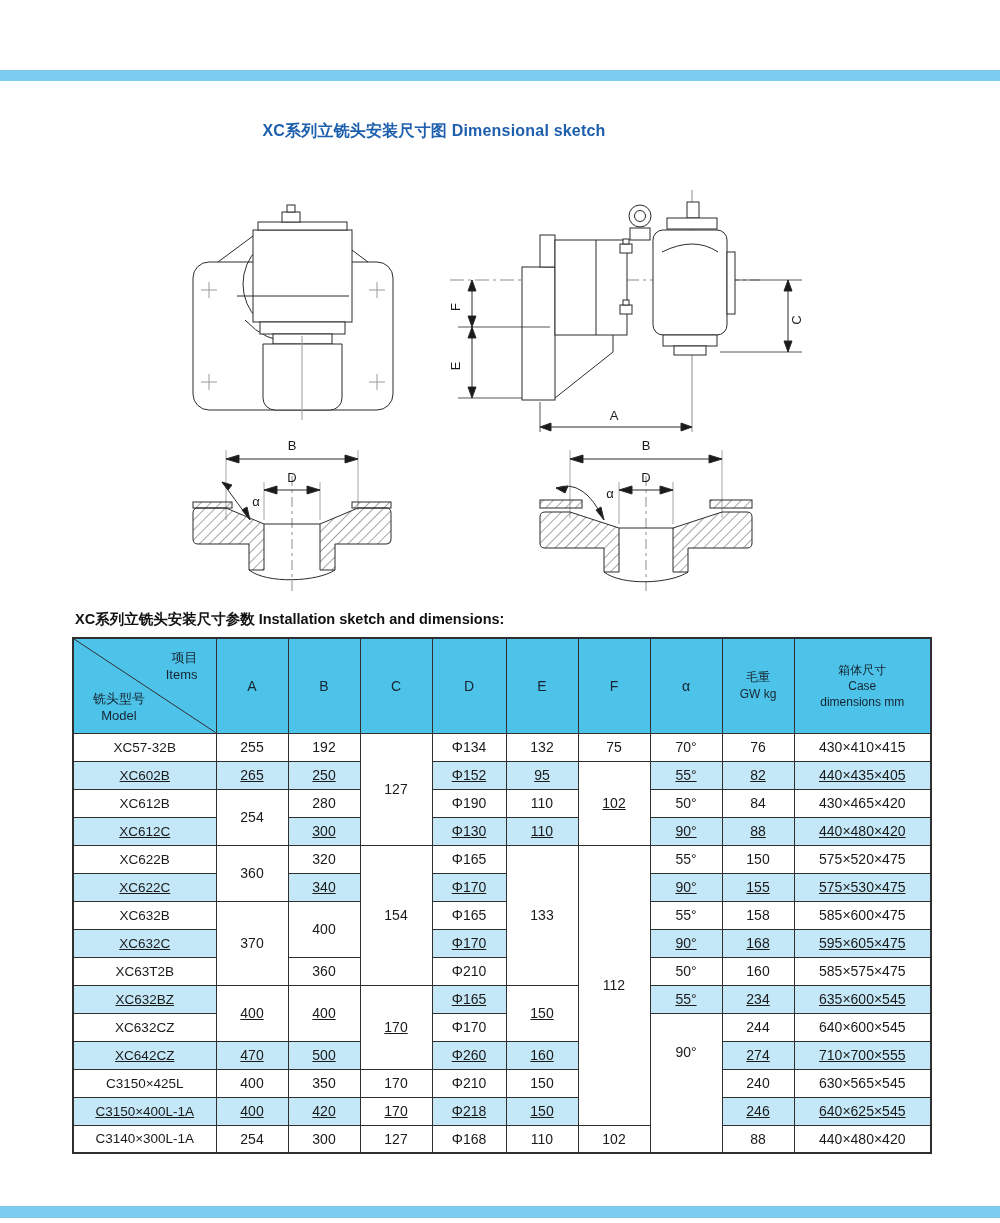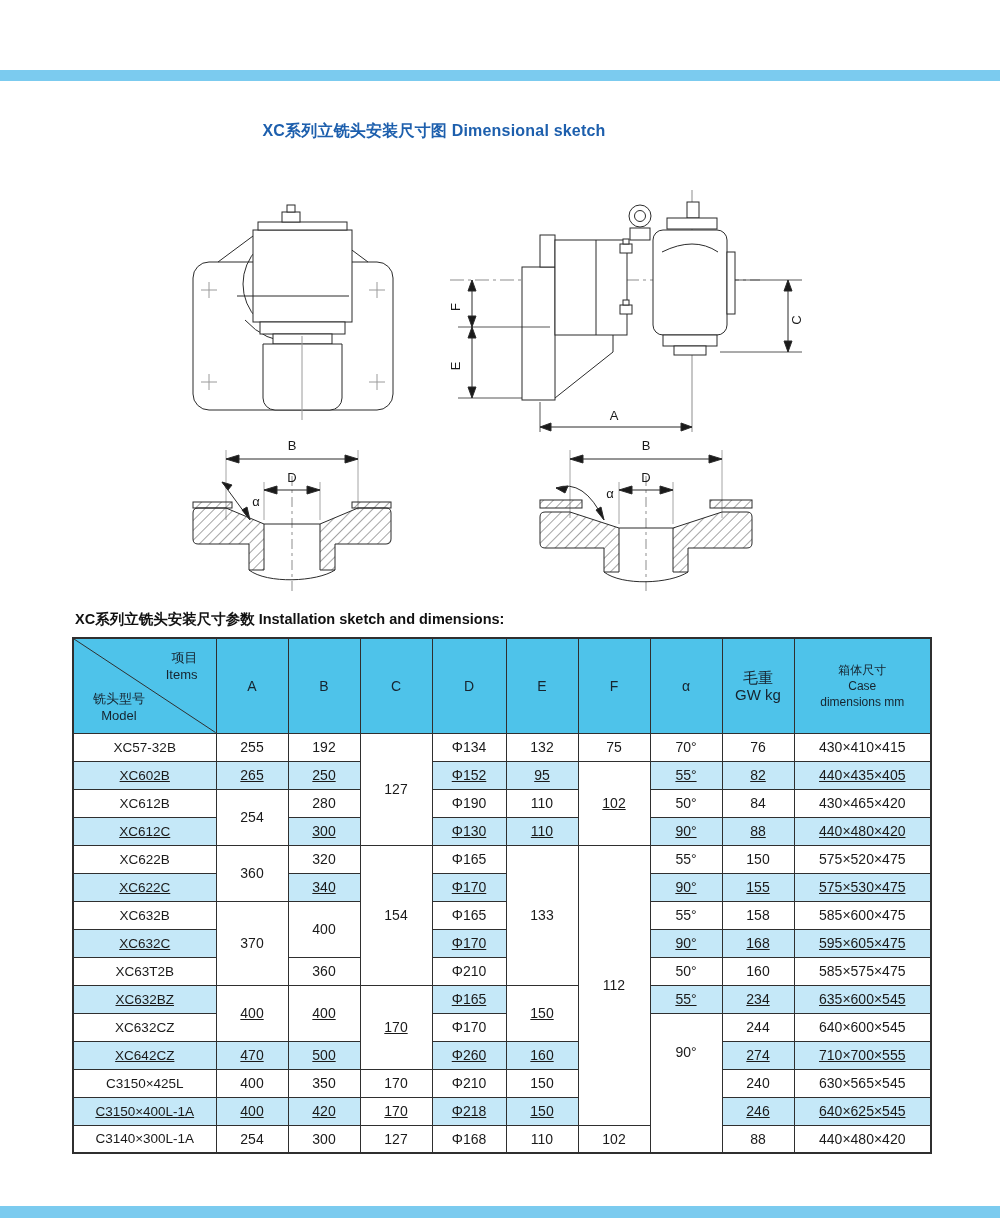--- a/index.html
+++ b/index.html
@@ -18,21 +18,21 @@
     table-layout:fixed;border:2px solid #2f2f2f;}
   #dim-table th,#dim-table td{border:1px solid #2f2f2f;text-align:center;vertical-align:middle;
     padding:0;overflow:hidden;}
   #dim-table thead tr{height:95px;}
   #dim-table tbody tr{height:28px;}
   #dim-table th{background:var(--header,#4ec3ea);font-weight:500;font-size:14px;color:#16242f;}
   th.corner{position:relative;}
   th.corner .diag{position:absolute;left:0;top:0;width:100%;height:100%;}
   .corner-top{position:absolute;top:10px;right:18px;text-align:right;font-size:13px;line-height:17px;}
   .corner-bottom{position:absolute;bottom:9px;left:19px;text-align:center;font-size:13px;line-height:17px;}
-  .th-2l{font-size:15px;line-height:17px;}
+  .th-2l{font-size:12px;line-height:17px;}
   .th-3l{font-size:12px;line-height:16px;}
   #dim-table td{font-size:14px;}
   #dim-table td:first-child{font-size:13.5px;}
   tr.rw td{background:#ffffff;}
   tr.rb td{background:var(--rowalt,#c5e8f8);text-decoration:underline;}
   #dim-table td.cw{background:#ffffff;}
   #dim-table td.hi{vertical-align:top;padding-top:30px;}
 </style>
 </head>
 <body>

